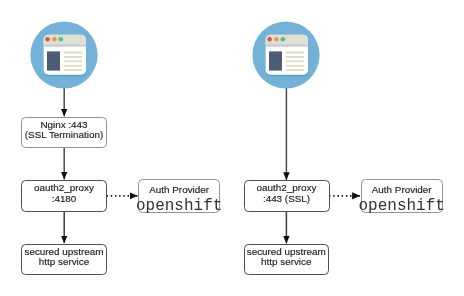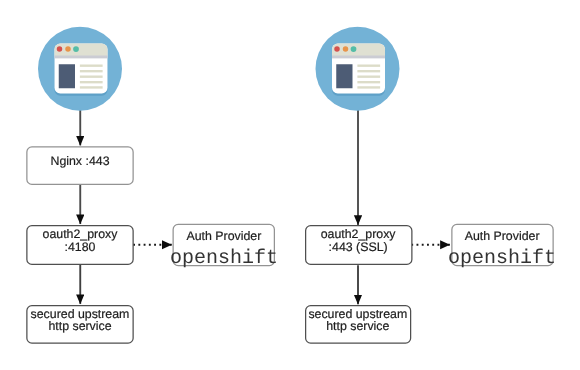--- a/index.html
+++ b/index.html
@@ -84,20 +84,21 @@
         <rect x="33.9" y="35.0" width="18.2" height="1.9"></rect>
         <rect x="33.9" y="39.4" width="18.2" height="1.9"></rect>
         <rect x="33.9" y="43.8" width="18.2" height="1.9"></rect>
         <rect x="33.9" y="48.0" width="18.2" height="1.9"></rect>
       </g>
     </g>
   </svg>
 
   <div class="node light" style="left:21px;top:117px;width:86px;height:31px;">
     <span class="ln">Nginx :443</span>
+    <span class="ln">(SSL Termination)</span>
   </div>
 
   <div class="node" style="left:21px;top:180px;width:86px;height:32px;">
     <span class="ln">oauth2_proxy</span>
     <span class="ln">:4180</span>
   </div>
 
   <div class="node light auth" style="left:137.9px;top:179px;width:82.5px;height:34px;">
     <span class="ln">Auth Provider</span>
     <span class="ln mono">openshift</span>

